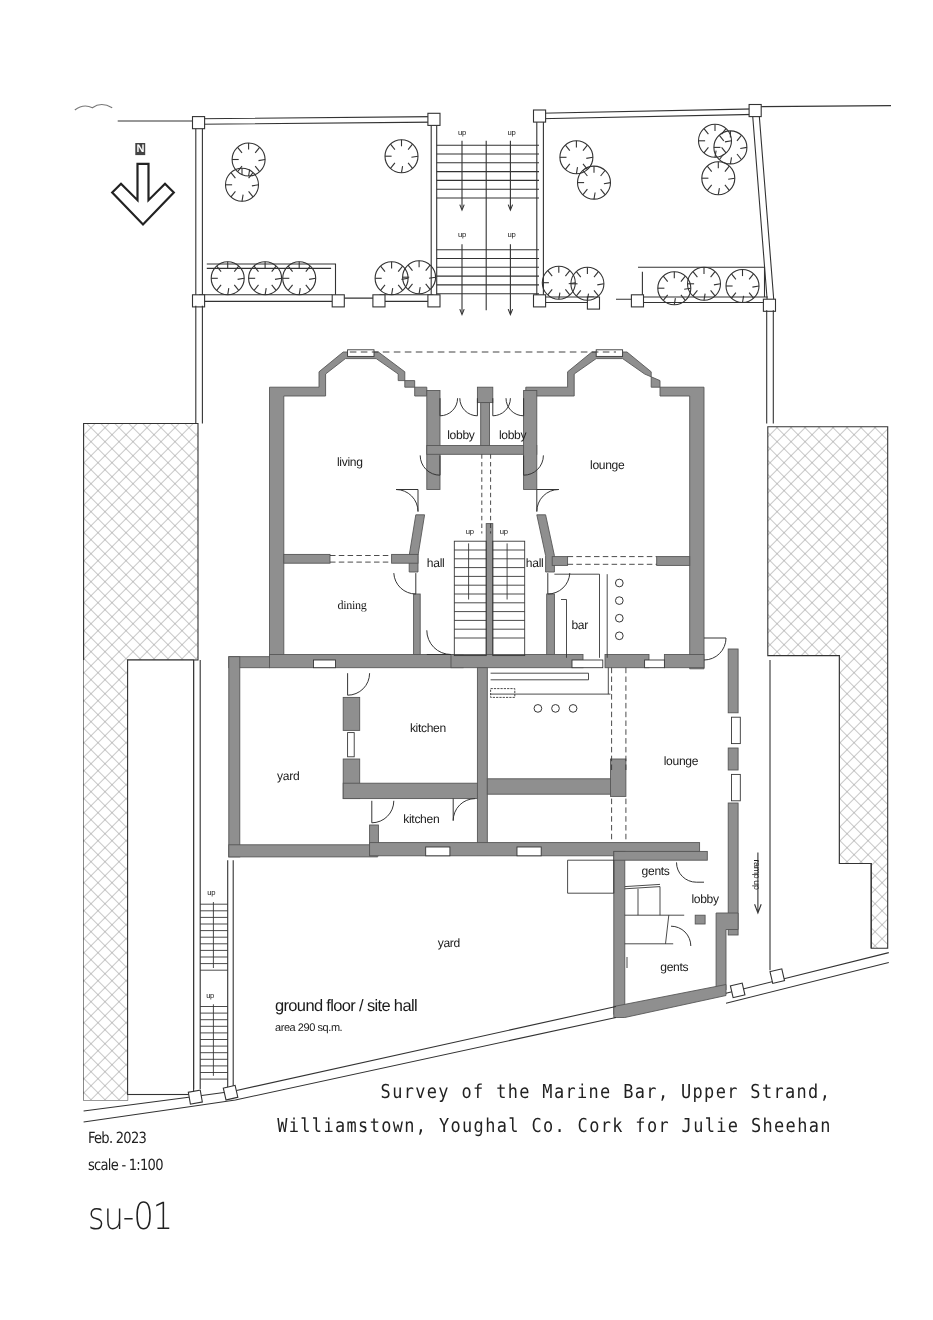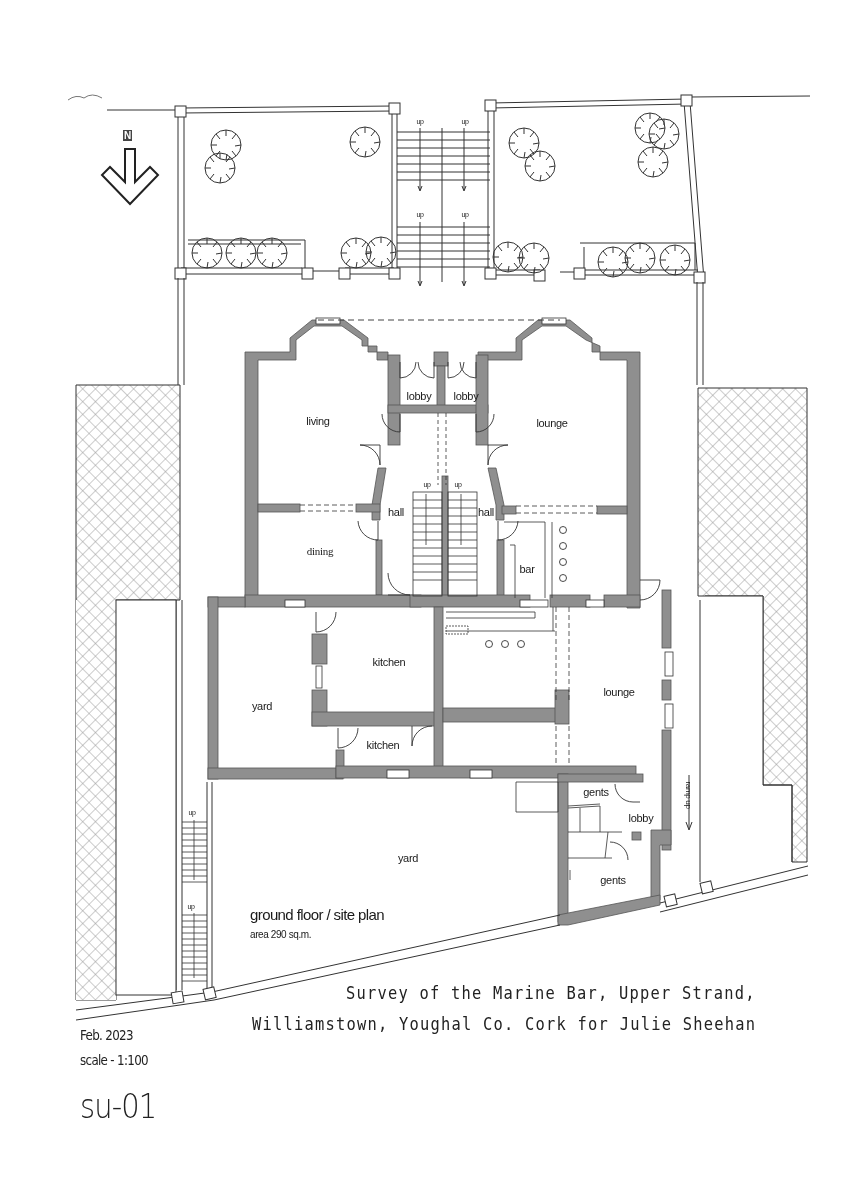--- a/index.html
+++ b/index.html
@@ -353,20 +353,20 @@
 <span class="room-label" style="left:389px;top:662px;">kitchen</span>
 <span class="room-label" style="left:262px;top:706px;">yard</span>
 <span class="room-label" style="left:383px;top:745px;">kitchen</span>
 <span class="room-label" style="left:619px;top:692px;">lounge</span>
 <span class="room-label" style="left:596px;top:792px;">gents</span>
 <span class="room-label" style="left:641px;top:818px;">lobby</span>
 <span class="room-label" style="left:613px;top:880px;">gents</span>
 <span class="room-label" style="left:408px;top:858px;">yard</span>
 <span class="room-label ramp-label" style="left:688px;top:795px;">ramp up</span>
 
-<div class="room-label plan-title" style="transform:none;">ground floor / site plan</div>
+<div class="room-label plan-title" style="transform:none;">ground floor / site hall</div>
 <div class="room-label plan-area" style="transform:none;">area 290 sq.m.</div>
 
 <div class="survey l1">Survey of the Marine Bar, Upper Strand,</div>
 <div class="survey l2">Williamstown, Youghal Co. Cork for Julie Sheehan</div>
 <div class="meta date">Feb. 2023</div>
 <div class="meta scale">scale - 1:100</div>
 <div class="meta sheet">su-01</div>
 
 </body></html>

